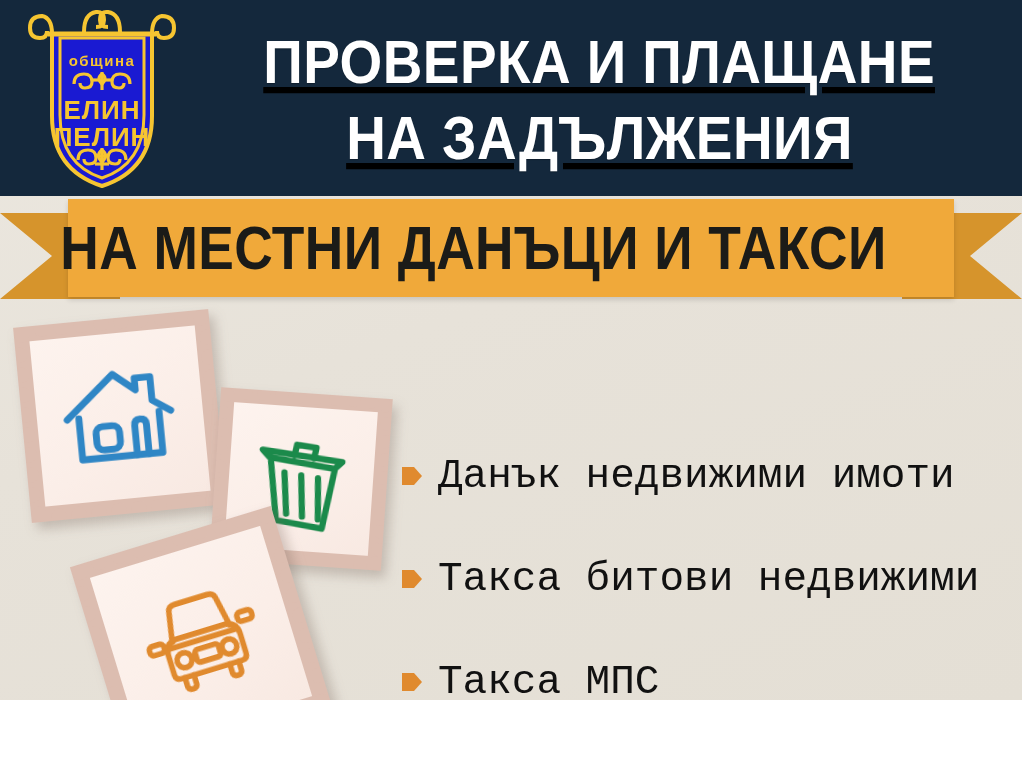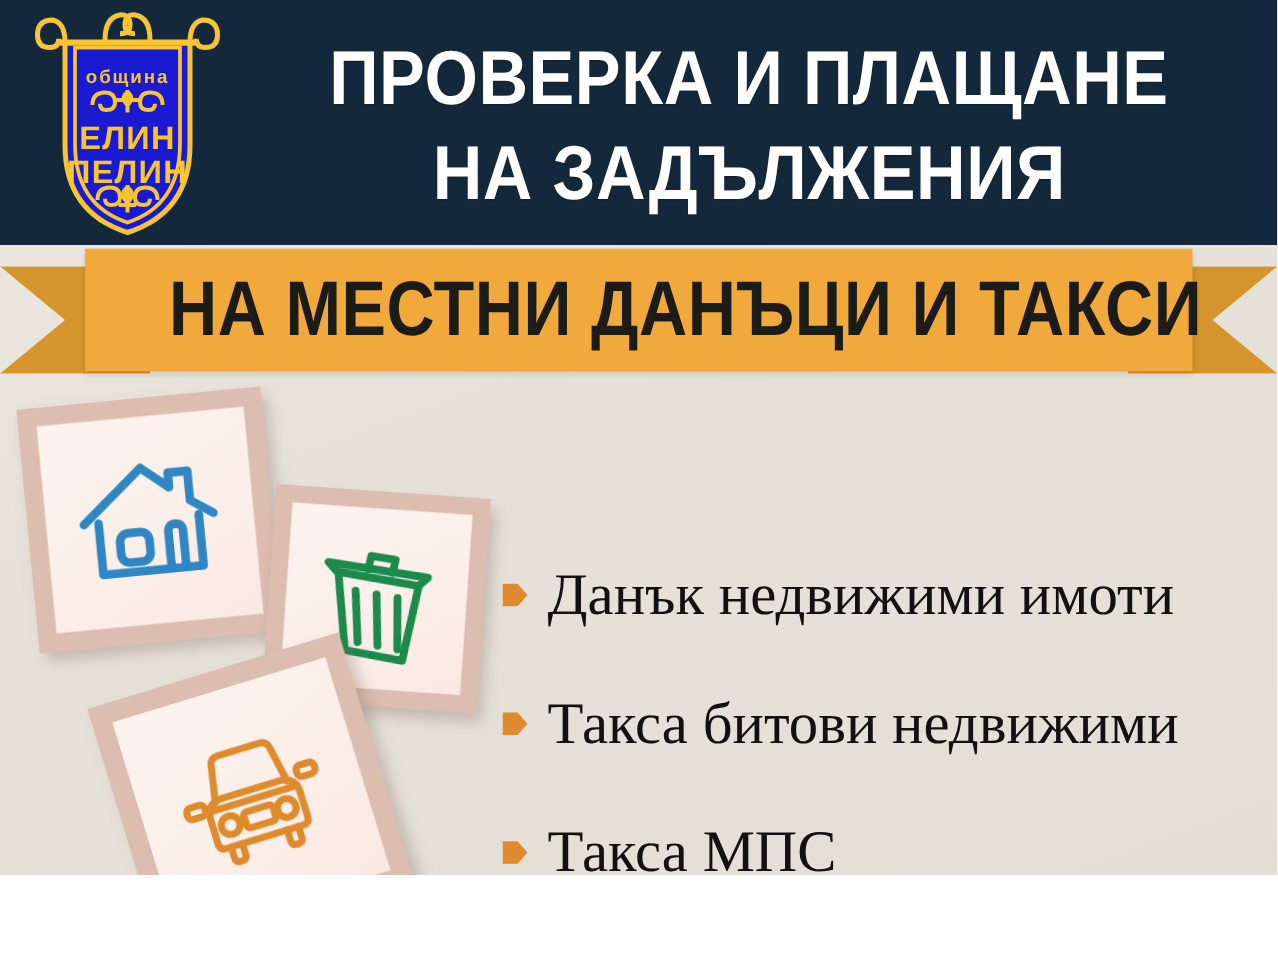--- a/index.html
+++ b/index.html
@@ -34,20 +34,21 @@
   .header-title {
     position: absolute;
     left: 190px; top: 14px;
     width: 818px;
     height: 172px;
     display: flex;
     flex-direction: column;
     align-items: center;
     justify-content: center;
     z-index: 5;
+    text-decoration: underline;
   }
   .header-title .ln {
     color: #ffffff;
     font-family: "Liberation Sans Narrow", "Liberation Sans", sans-serif;
     font-weight: bold;
     font-size: 61px;
     line-height: 76px;
     letter-spacing: 0.5px;
     transform: scaleX(0.90);
     transform-origin: center center;
@@ -76,21 +77,21 @@
   .ribbon-main {
     position: absolute;
     left: 68px;
     top: 199px;
     width: 886px;
     height: 98px;
     background: #f0a93a;
     z-index: 4;
     display: flex;
     align-items: center;
-    justify-content: flex-start;
+    justify-content: flex-end;
     box-shadow: 0 3px 5px rgba(0,0,0,0.13);
   }
   .ribbon-main .rtext {
     color: #1b1b18;
     font-family: "Liberation Sans Narrow", "Liberation Sans", sans-serif;
     font-weight: bold;
     font-size: 62px;
     line-height: 62px;
     letter-spacing: 0.5px;
     transform: scaleX(0.86);
@@ -151,22 +152,22 @@
     align-items: center;
     height: 103px;
   }
   .bullet-mark {
     width: 20px; height: 24px;
     margin-right: 16px;
     flex: 0 0 auto;
   }
   .bullet-text {
     color: #111111;
-    font-family: Liberation Serif, serif;
-    font-size: 47px;
+    font-family: Liberation Mono, monospace;
+    font-size: 41px;
     line-height: 46px;
     white-space: nowrap;
   }
 </style>
 </head>
 <body>
 
 <div id="poster">
 
   <div class="header-band"></div>

